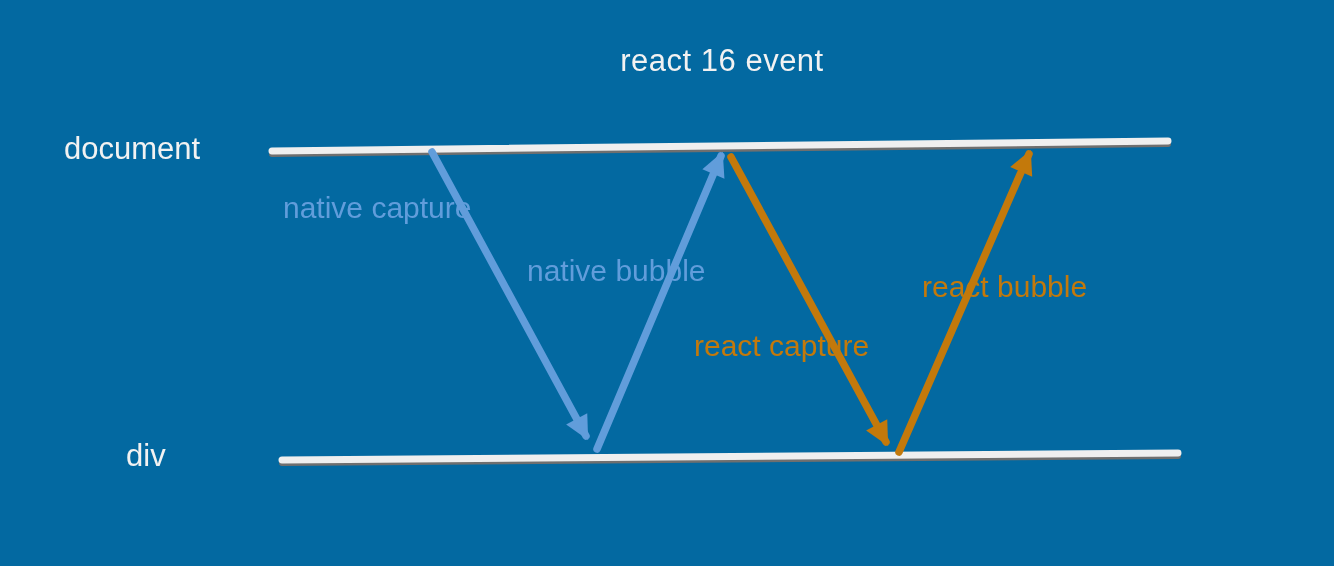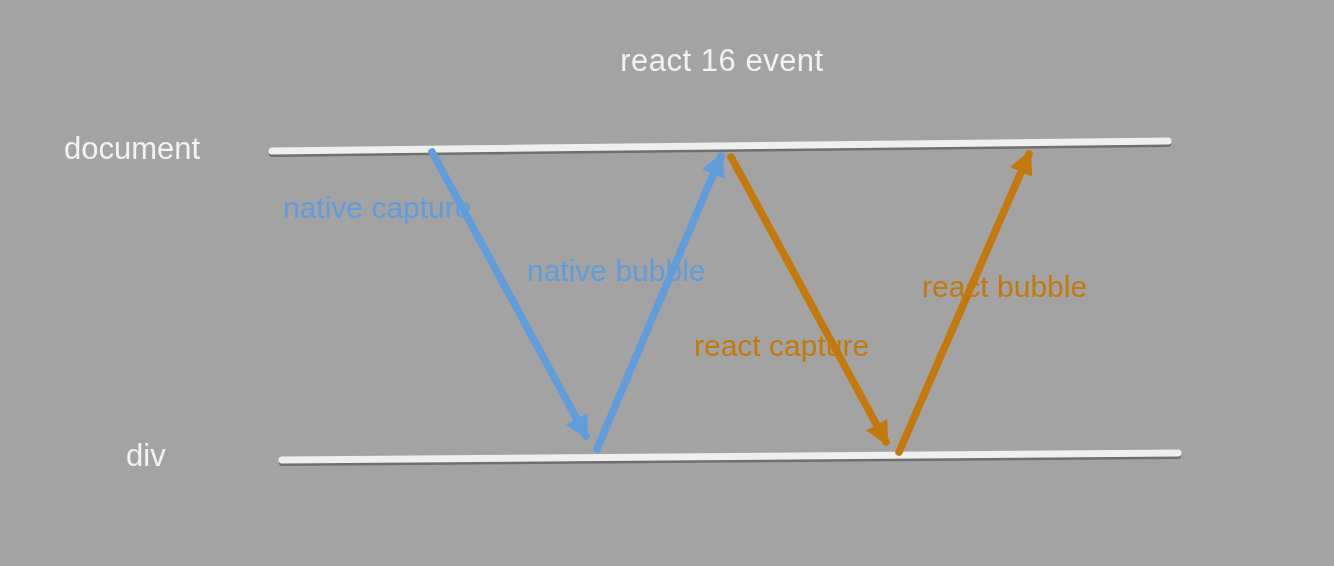--- a/index.html
+++ b/index.html
@@ -8,21 +8,21 @@
     width: 1334px;
     height: 566px;
     overflow: hidden;
     background: #121213;
     font-family: "Liberation Sans", sans-serif;
   }
   .canvas {
     position: relative;
     width: 1334px;
     height: 566px;
-    background: #a3a3a3;
+    background: #0369a1;
   }
   svg { display: block; }
   text {
     font-family: "Liberation Sans", sans-serif;
   }
   .title-text {
     font-size: 31px;
     letter-spacing: 0.5px;
   }
   .lane-text {

